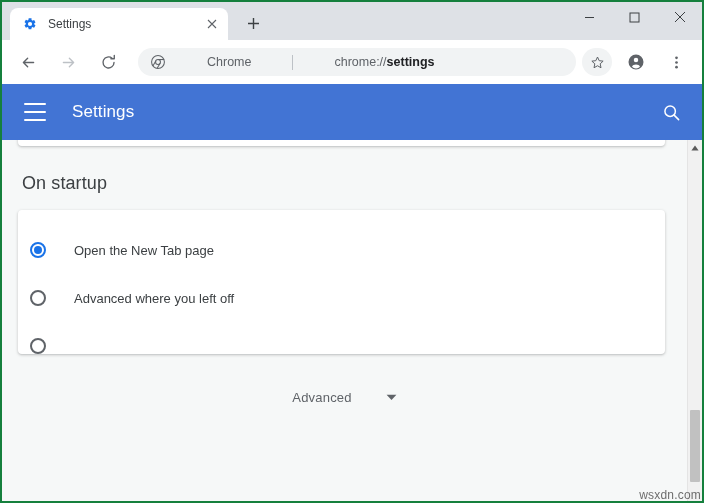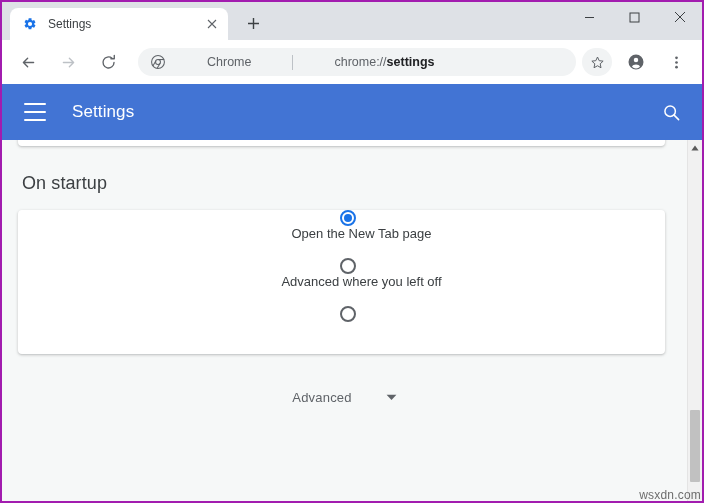--- a/index.html
+++ b/index.html
@@ -14,21 +14,21 @@
     font-family: "Liberation Sans", sans-serif;
     -webkit-font-smoothing: antialiased;
   }
 
   
   .window {
     position: relative;
     width: 704px;
     height: 503px;
     box-sizing: border-box;
-    border: 2px solid #a21caf;
+    border: 2px solid #15803d;
     background: #dee1e6;
     overflow: hidden;
   }
 
   
   .tabstrip {
     position: relative;
     height: 38px;
     background: #dee1e6;
     display: flex;
@@ -240,25 +240,24 @@
     margin: 27px 0 0 20px;
     font-size: 18px;
     color: #3c4043;
     letter-spacing: .1px;
   }
   .radio-card {
     margin: 16px 22px 0 16px;
   }
   .radio-row {
     display: flex;
-    align-items: center;
+    align-items: flex-end;
     height: 48px;
     padding: 0 0 0 12px;
     box-sizing: border-box;
-    flex-direction: column;
   }
   .radio {
     width: 16px;
     height: 16px;
     border-radius: 50%;
     border: 2px solid #5f6368;
     box-sizing: border-box;
     flex: 0 0 16px;
     position: relative;
   }

